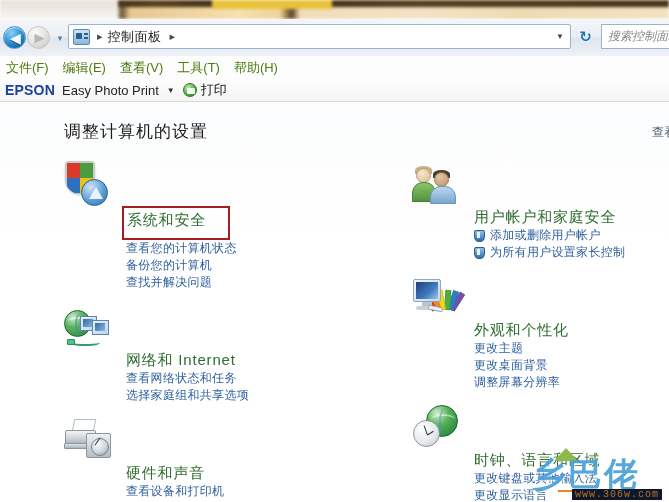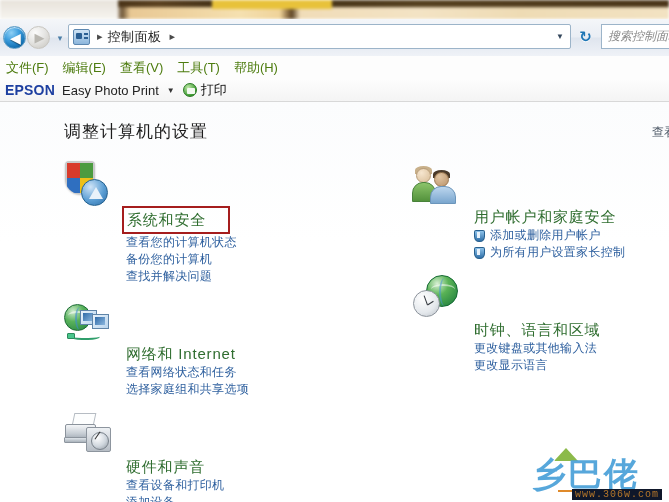--- a/index.html
+++ b/index.html
@@ -166,21 +166,21 @@
   .cat-icon {
     position: absolute; left: 0; top: 2px; width: 48px; height: 48px;
   }
   .cat-body { margin-left: 62px; }
   .cat-head {
     display: inline-block;
     font-size: 15px; color: #2f6d2f; letter-spacing: .8px;
     line-height: 21px;
   }
   .cat-head.hl {
-    border: 2px solid #a51d1d; padding: 1px 22px 2px 3px; margin-left: -4px;
+    border: 2px solid #a51d1d; padding: 1px 22px 8px 3px; margin-left: -4px;
   }
   .cat-link {
     display: block; font-size: 12px; color: #2d5f9e; line-height: 17px;
     letter-spacing: .3px; white-space: nowrap;
   }
   .cat-link.with-shield { padding-left: 16px; position: relative; }
   .mini-shield {
     position: absolute; left: 0; top: 3px; width: 11px; height: 12px;
     background: linear-gradient(to bottom, #8fc3ea, #2f6fa8);
     border-radius: 2px 2px 45% 45%;
@@ -545,20 +545,42 @@
             <span class="mini-shield"></span>
             <span>添加或删除用户帐户</span>
           </a>
           <a class="cat-link with-shield">
             <span class="mini-shield"></span>
             <span>为所有用户设置家长控制</span>
           </a>
         </div>
       </div>
 
+      <div class="cat">
+        <div class="cat-icon ic ic-app">
+          <div class="fan">
+              <i class="f6"></i>
+              <i class="f5"></i>
+              <i class="f4"></i>
+              <i class="f3"></i>
+              <i class="f2"></i>
+              <i class="f1"></i>
+            </div>
+          <div class="mon"></div>
+          <div class="stand"></div>
+          <div class="base"></div>
+          <div class="brush"></div>
+        </div>
+        <div class="cat-body">
+          <div class="cat-head">外观和个性化</div>
+          <a class="cat-link">更改主题</a>
+          <a class="cat-link">更改桌面背景</a>
+          <a class="cat-link">调整屏幕分辨率</a>
+        </div>
+      </div>
 
       <div class="cat">
         <div class="cat-icon ic ic-clk">
           <div class="globe2"></div>
           <div class="clock">
               <i class="h"></i>
               <i class="m"></i>
             </div>
         </div>
         <div class="cat-body">

